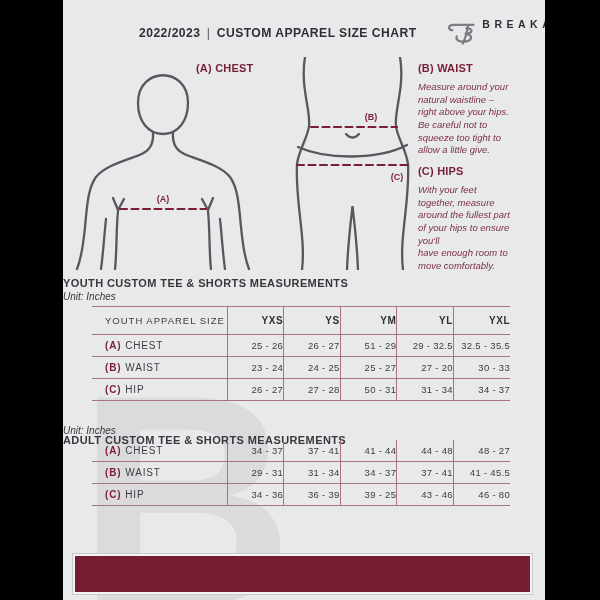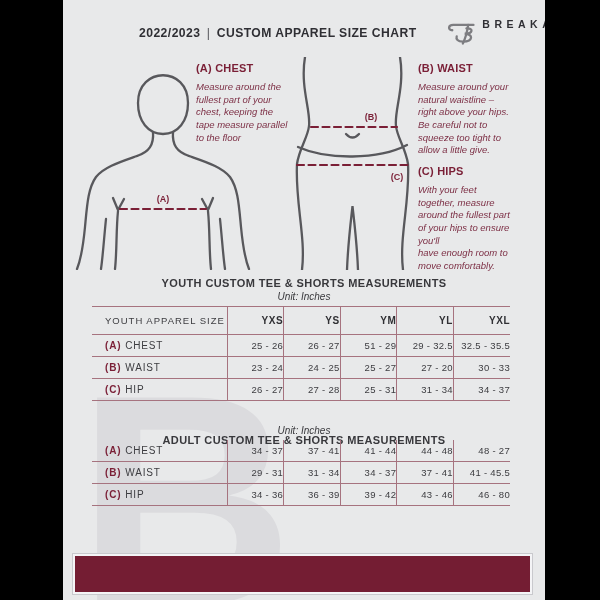--- a/index.html
+++ b/index.html
@@ -27,25 +27,25 @@
   .fig{position:absolute;z-index:1;}
   .fig path{fill:none;stroke:#58585c;stroke-width:2.3;stroke-linecap:round;}
   .fig path.dash{stroke:#7a1f36;stroke-width:2.2;stroke-dasharray:7 4.5;}
   .fig text{font-family:"Liberation Sans",sans-serif;font-weight:bold;font-size:9px;fill:#7a1f36;}
   
   .guide{position:absolute;z-index:2;}
   .guide-title{font-weight:bold;font-size:11px;color:#7a1f36;letter-spacing:0.2px;margin:0 0 7px 0;}
   .guide-text{font-style:italic;font-size:9.5px;color:#7d3046;line-height:1.33;white-space:pre-line;margin:0;}
   
   .section-title{
-    position:absolute;left:0;width:100%;text-align:center;z-index:2;
+    position:absolute;left:0;width:100%;z-index:2;
     font-weight:bold;font-size:11px;color:#38383c;letter-spacing:0.4px;
   }
   .section-unit{
-    position:absolute;left:0;width:100%;text-align:center;z-index:2;
+    position:absolute;left:0;width:100%;z-index:2;
     font-style:italic;font-size:10px;color:#38383c;
   }
   
   table.size-table{
     position:absolute;left:29px;width:418px;border-collapse:collapse;
     table-layout:fixed;z-index:2;
   }
   .size-table col.c-label{width:135px;}
   .size-table col.c-val{width:56.6px;}
   .size-table th,.size-table td{padding:0;vertical-align:middle;}
@@ -108,25 +108,20 @@
     <path d="M 38 162 C 36 181, 35 198, 33 212"></path>
     <path d="M 152 162 C 154 181, 155 198, 157 212"></path>
     <path d="M 45 141 L 50 153 L 56 142"></path>
     <path d="M 134 142 L 140 153 L 145 141"></path>
     <path class="dash" d="M 52 152 L 138 152"></path>
     <text x="95" y="145" text-anchor="middle">(A)</text>
   </svg>
 
   <div class="guide" style="left:133px;top:62px;width:118px;">
     <p class="guide-title">(A) CHEST</p>
-    <p class="guide-text">Measure around the
-fullest part of your
-chest, keeping the
-tape measure parallel
-to the floor</p>
   </div>
 
   <svg class="fig" style="left:222px;top:57px;" width="135" height="213" viewBox="0 0 135 213">
     <path d="M 20 0 C 15 30, 26 54, 24 69 C 23 80, 14 92, 12 107 C 10 145, 21 180, 17 213"></path>
     <path d="M 115 0 C 120 30, 109 54, 111 69 C 112 80, 121 92, 123 107 C 125 145, 114 180, 118 213"></path>
     <path d="M 13 90 C 42 103, 93 103, 122 88"></path>
     <path d="M 61 77 Q 67.5 84, 74 77"></path>
     <path d="M 62 213 C 63 186, 66 163, 67.5 149 C 69 163, 72 186, 73 213"></path>
     <path class="dash" d="M 26 70 L 112 70"></path>
     <text x="86" y="63" text-anchor="middle">(B)</text>
@@ -189,21 +184,21 @@
       <td class="v">23 - 24</td>
       <td class="v">24 - 25</td>
       <td class="v">25 - 27</td>
       <td class="v">27 - 20</td>
       <td class="v">30 - 33</td>
     </tr>
     <tr class="data-row">
       <td class="label-cell"><span class="row-key">(C)</span><span>HIP</span></td>
       <td class="v">26 - 27</td>
       <td class="v">27 - 28</td>
-      <td class="v">25 - 31</td>
+      <td class="v">50 - 31</td>
       <td class="v">31 - 34</td>
       <td class="v">34 - 37</td>
     </tr>
   </tbody>
     </table>
 
   <div class="section-title" style="top:434px;">ADULT CUSTOM TEE &amp; SHORTS MEASUREMENTS</div>
   <div class="section-unit" style="top:425px;">Unit: Inches</div>
 
   <table class="size-table" style="top:440px;">
@@ -229,21 +224,21 @@
       <td class="v">29 - 31</td>
       <td class="v">31 - 34</td>
       <td class="v">34 - 37</td>
       <td class="v">37 - 41</td>
       <td class="v">41 - 45.5</td>
     </tr>
     <tr class="data-row">
       <td class="label-cell"><span class="row-key">(C)</span><span>HIP</span></td>
       <td class="v">34 - 36</td>
       <td class="v">36 - 39</td>
-      <td class="v">39 - 42</td>
+      <td class="v">39 - 25</td>
       <td class="v">43 - 46</td>
       <td class="v">46 - 80</td>
     </tr>
   </tbody>
     </table>
 
   <div class="footer-bar"></div>
 
 </div>
 

